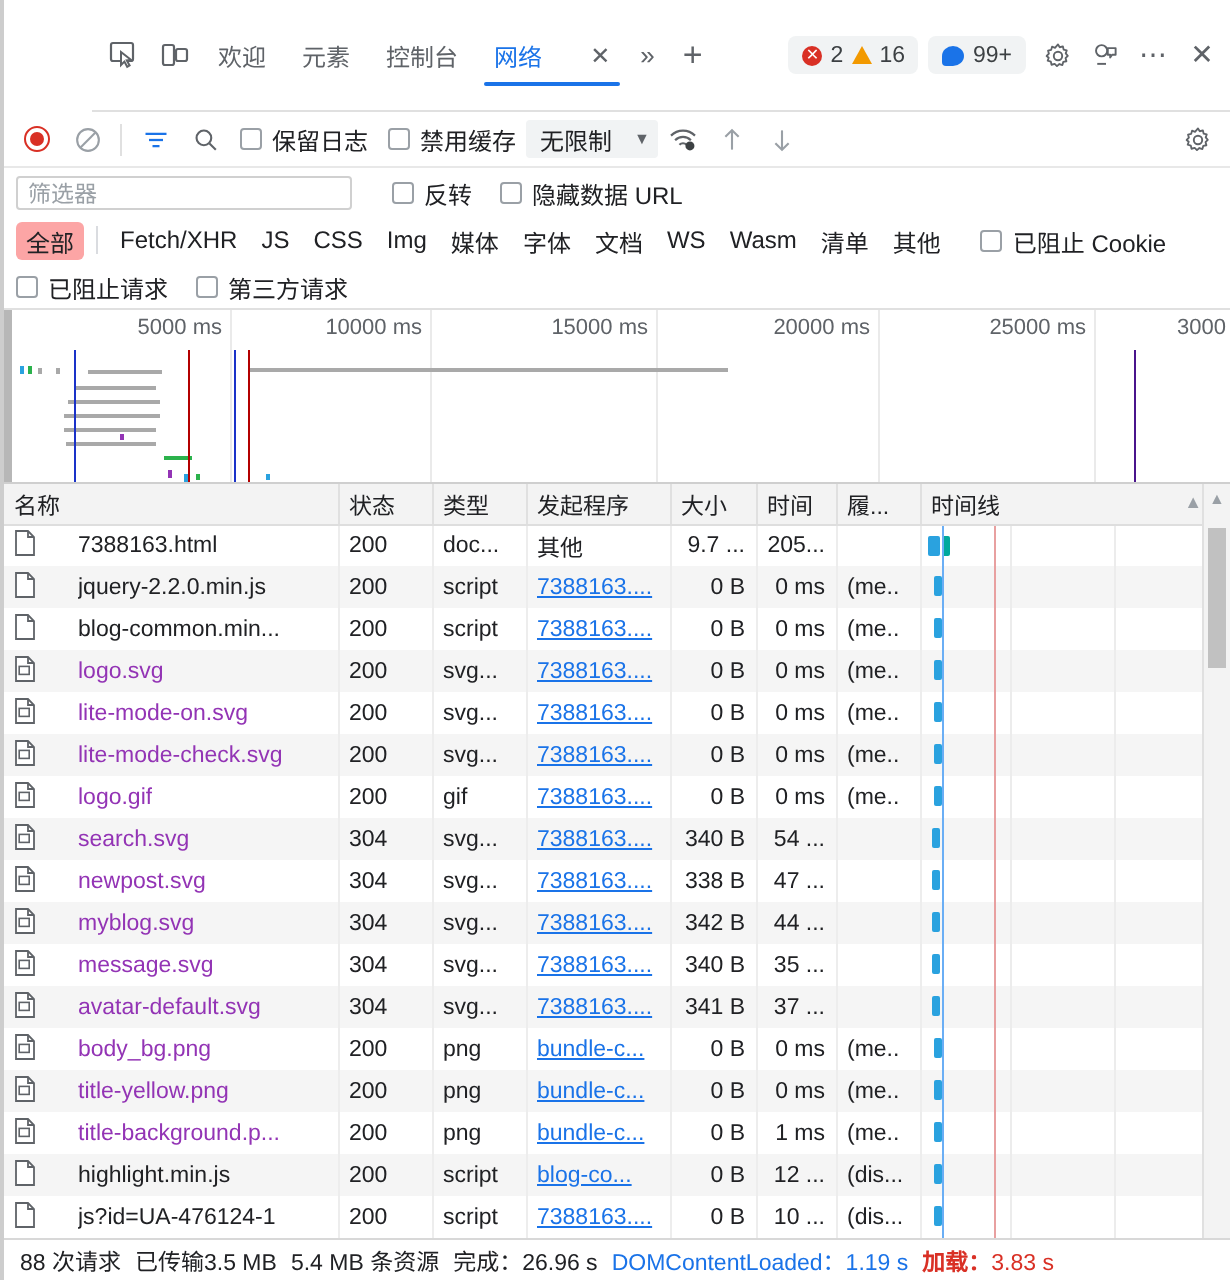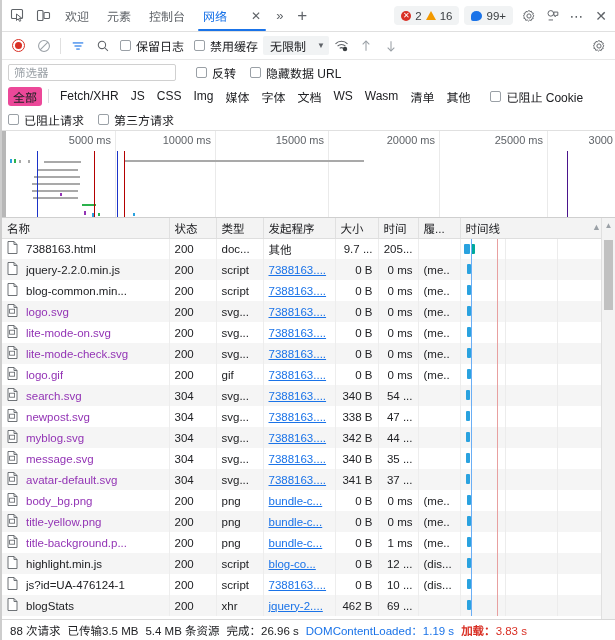--- a/index.html
+++ b/index.html
@@ -8,21 +8,21 @@
     background:#ffffff;
     font-family:"Liberation Sans","DejaVu Sans",sans-serif;
     font-size:12px;color:#202124;
     -webkit-font-smoothing:antialiased;
   }
   #app{width:615px;height:640px;position:relative;display:flex;flex-direction:column;
        border-left:2px solid #cdcdcd;box-sizing:border-box;}
 
   
   .tabstrip{height:31px;min-height:31px;display:flex;align-items:center;
-    background:#fff;border-bottom:1px solid #e0e0e0;padding:0 2px;}
+    background:#fff;border-bottom:1px solid #e0e0e0;padding:12px 2px;margin-left:44px;}
   .tb-ico{width:26px;height:26px;display:flex;align-items:center;justify-content:center;
     color:#5f6368;flex:0 0 auto;}
   .tb-ico svg{display:block;}
   .tabs{display:flex;align-items:center;height:31px;}
   .tab{height:31px;display:flex;align-items:center;padding:0 9px;color:#5f6368;
     font-size:12px;white-space:nowrap;box-sizing:border-box;position:relative;}
   .tab.active{color:#1a73e8;font-weight:400;gap:19px;}
   .tab.active:after{content:"";position:absolute;left:4px;right:4px;bottom:0;height:2px;
     background:#1a73e8;border-radius:1px;}
   .tab .x{margin-left:5px;font-size:12px;color:#5f6368;line-height:1;}
@@ -56,21 +56,21 @@
 
   
   .filterrow{height:24px;min-height:24px;display:flex;align-items:center;padding:0 6px;background:#fff;}
   .fbox{width:168px;height:17px;border:1px solid #d0d0d0;border-radius:2px;background:#fff;
     display:flex;align-items:center;padding:0 5px;box-sizing:border-box;color:#9aa0a6;font-size:11.5px;}
   .fopts{display:flex;align-items:center;margin-left:20px;gap:14px;}
 
   
   .typerow{height:24px;min-height:24px;display:flex;align-items:center;padding:0 6px;gap:2px;background:#fff;}
   .tchip{padding:1px 5px;border-radius:3px;color:#202124;white-space:nowrap;font-size:12px;}
-  .tchip.sel{background:#ec4899;}
+  .tchip.sel{background:#fca5a5;}
   .tsep{width:1px;height:14px;background:#dadce0;margin:0 4px;}
 
   
   .thirdrow{height:22px;min-height:22px;display:flex;align-items:center;padding:0 6px;gap:14px;
     border-bottom:1px solid #e0e0e0;background:#fff;}
 
   
   .overview{height:86px;min-height:86px;position:relative;background:#fff;
     border-bottom:1px solid #cfcfcf;overflow:hidden;}
   .ruler{height:20px;position:relative;border-bottom:0;}
@@ -86,21 +86,21 @@
   
   .tablewrap{flex:1 1 auto;position:relative;overflow:hidden;background:#fff;}
   table.net{border-collapse:collapse;width:100%;table-layout:fixed;font-size:11.5px;}
   table.net th{height:20px;background:#f3f3f3;border-right:1px solid #e0e0e0;
     border-bottom:1px solid #dedede;font-weight:normal;text-align:left;padding:0 5px;
     color:#202124;font-size:11.5px;white-space:nowrap;overflow:hidden;box-sizing:border-box;}
   table.net td{height:21px;border-right:1px solid #ededed;padding:0 5px;white-space:nowrap;
     overflow:hidden;box-sizing:border-box;color:#202124;}
   tr.r:nth-child(even) td{background:#f5f5f5;}
   td.name{padding-left:6px;}
-  .namecell{display:flex;align-items:center;gap:8px;}
+  .namecell{display:flex;align-items:center;gap:21px;}
   .fico{width:11px;height:13px;flex:0 0 auto;}
   .nm{overflow:hidden;text-overflow:ellipsis;white-space:nowrap;}
   .nm.img{color:#9334b5;}
   td.num{text-align:right;}
   td.init a{color:#1a73e8;text-decoration:underline;cursor:pointer;}
   td.cascade{color:#9aa0a6;}
   td.other{color:#5f6368;}
   td.wf{position:relative;padding:0;border-right:none;overflow:visible;}
   .wfgrid{position:absolute;top:0;bottom:0;width:1px;background:#ececec;}
   .wfbar{position:absolute;top:5px;height:10px;background:#2aa2df;border-radius:1px;}

